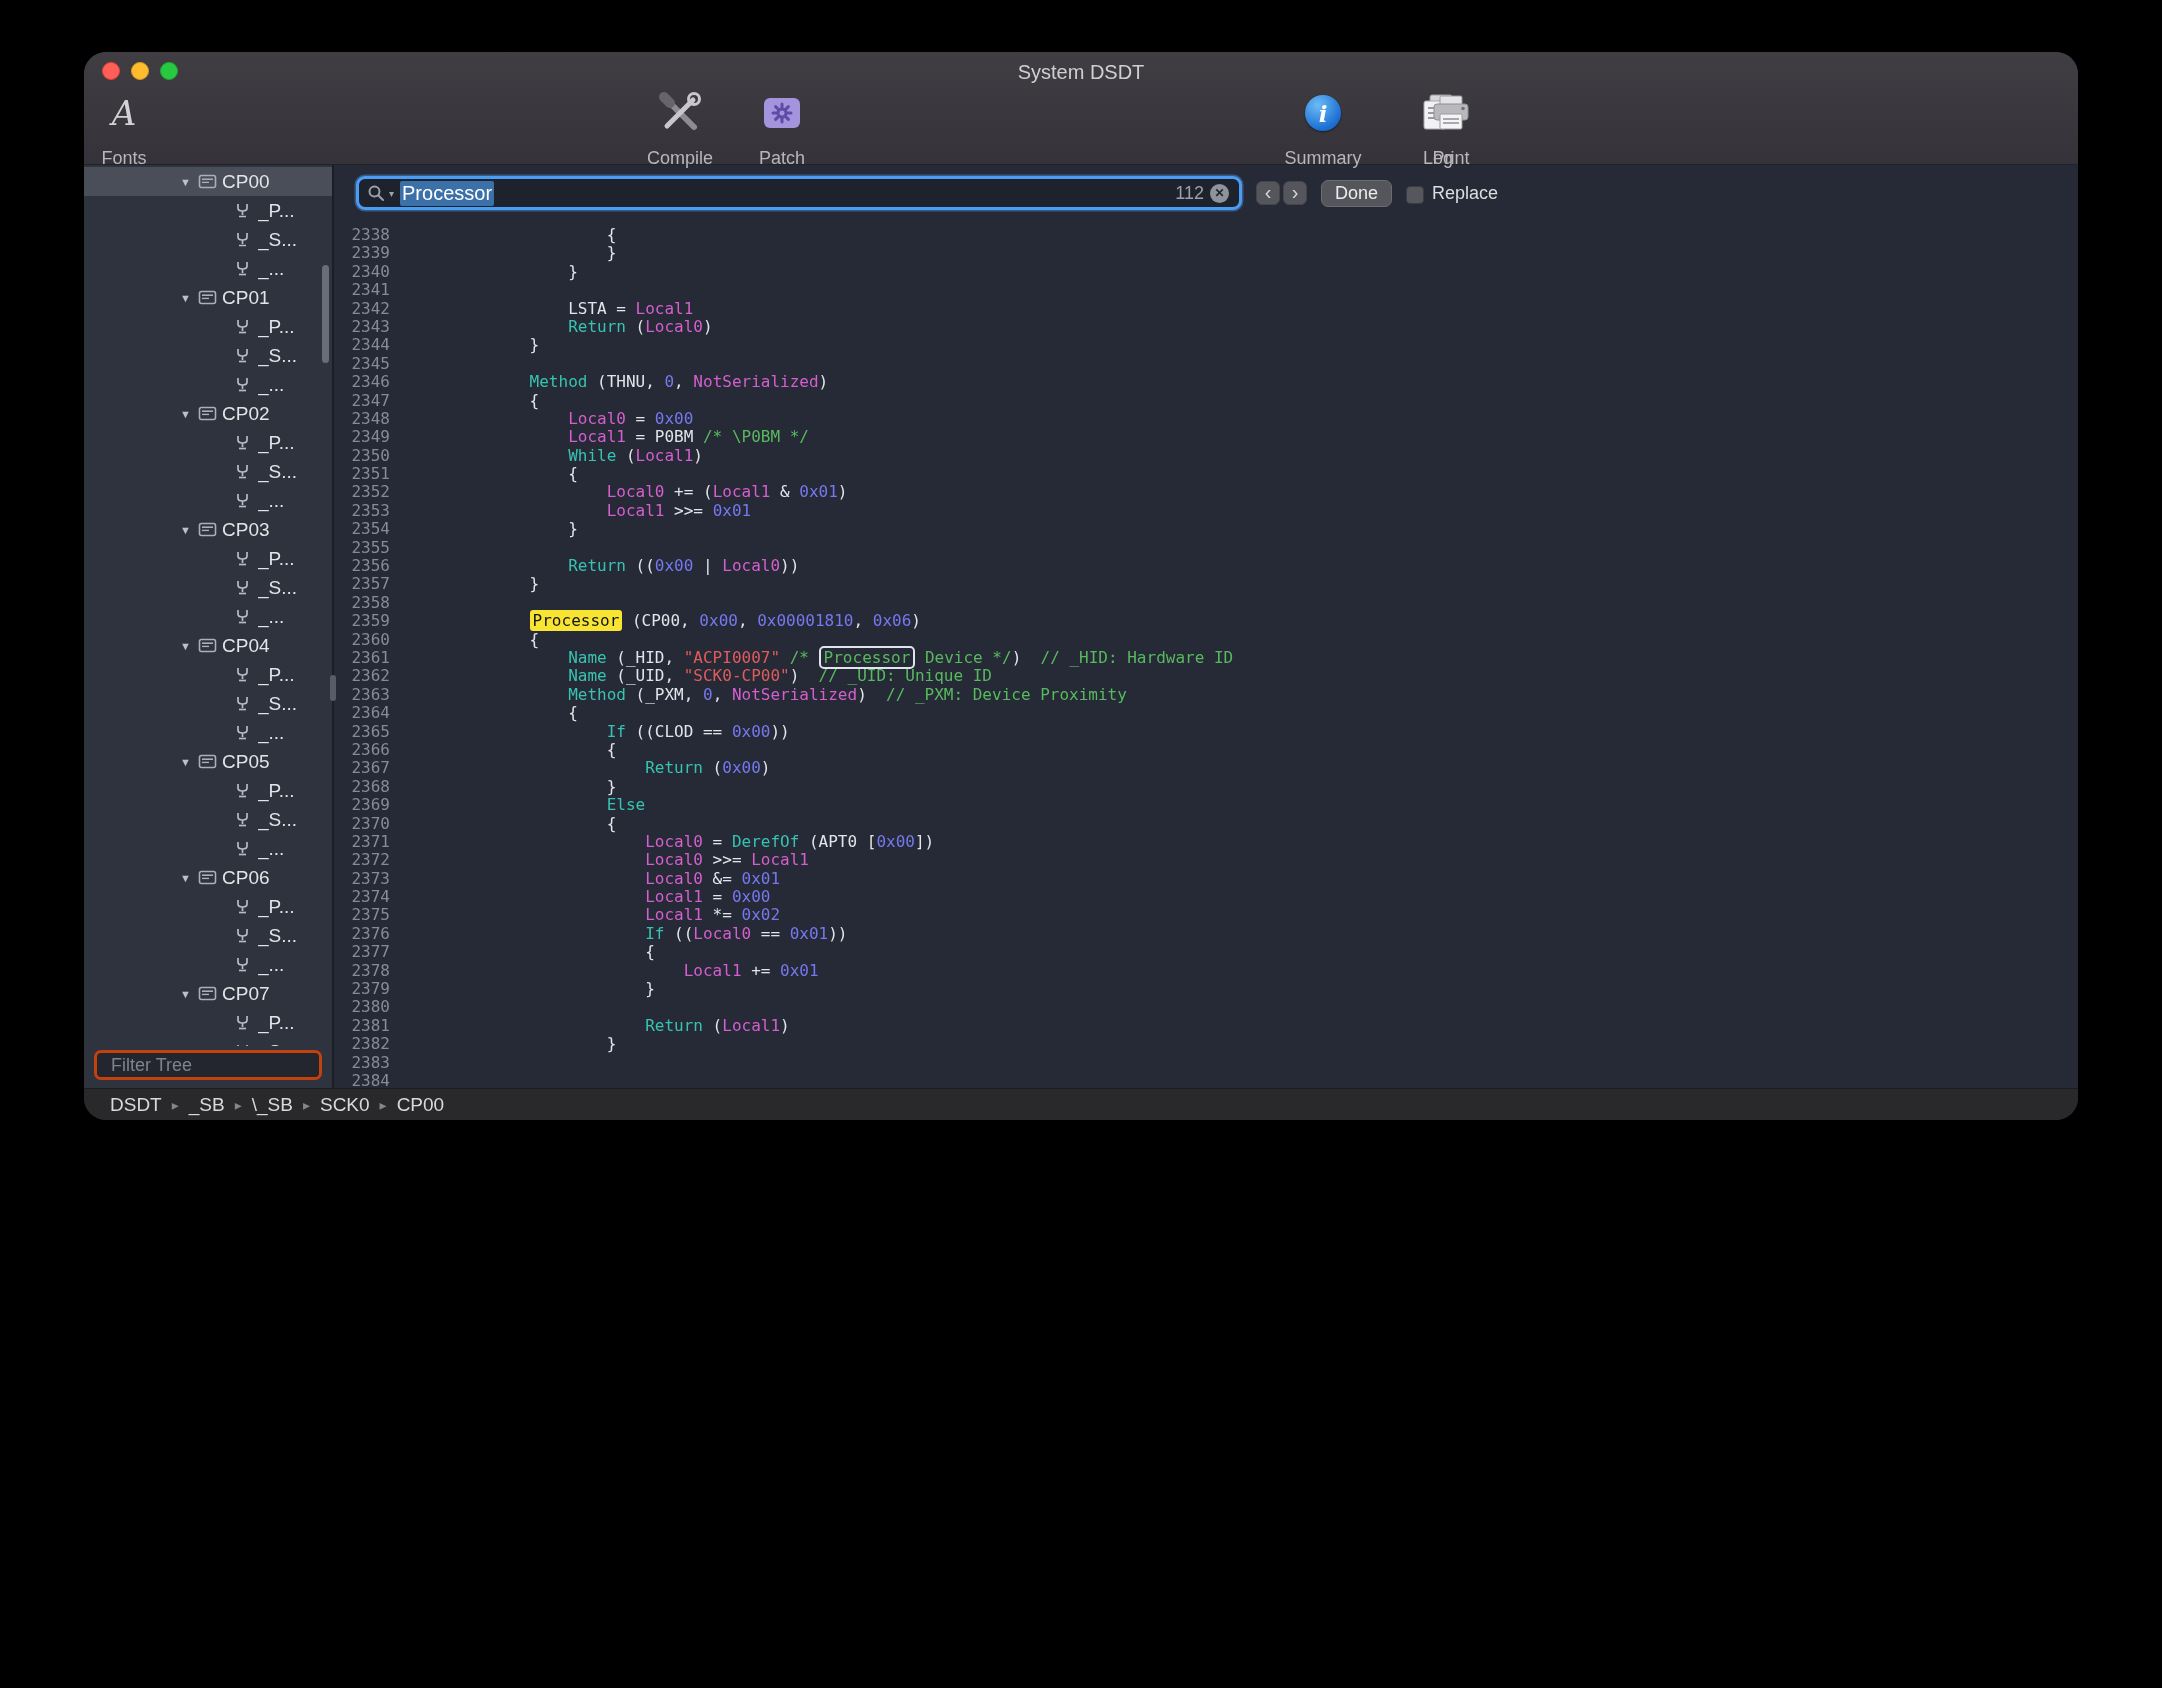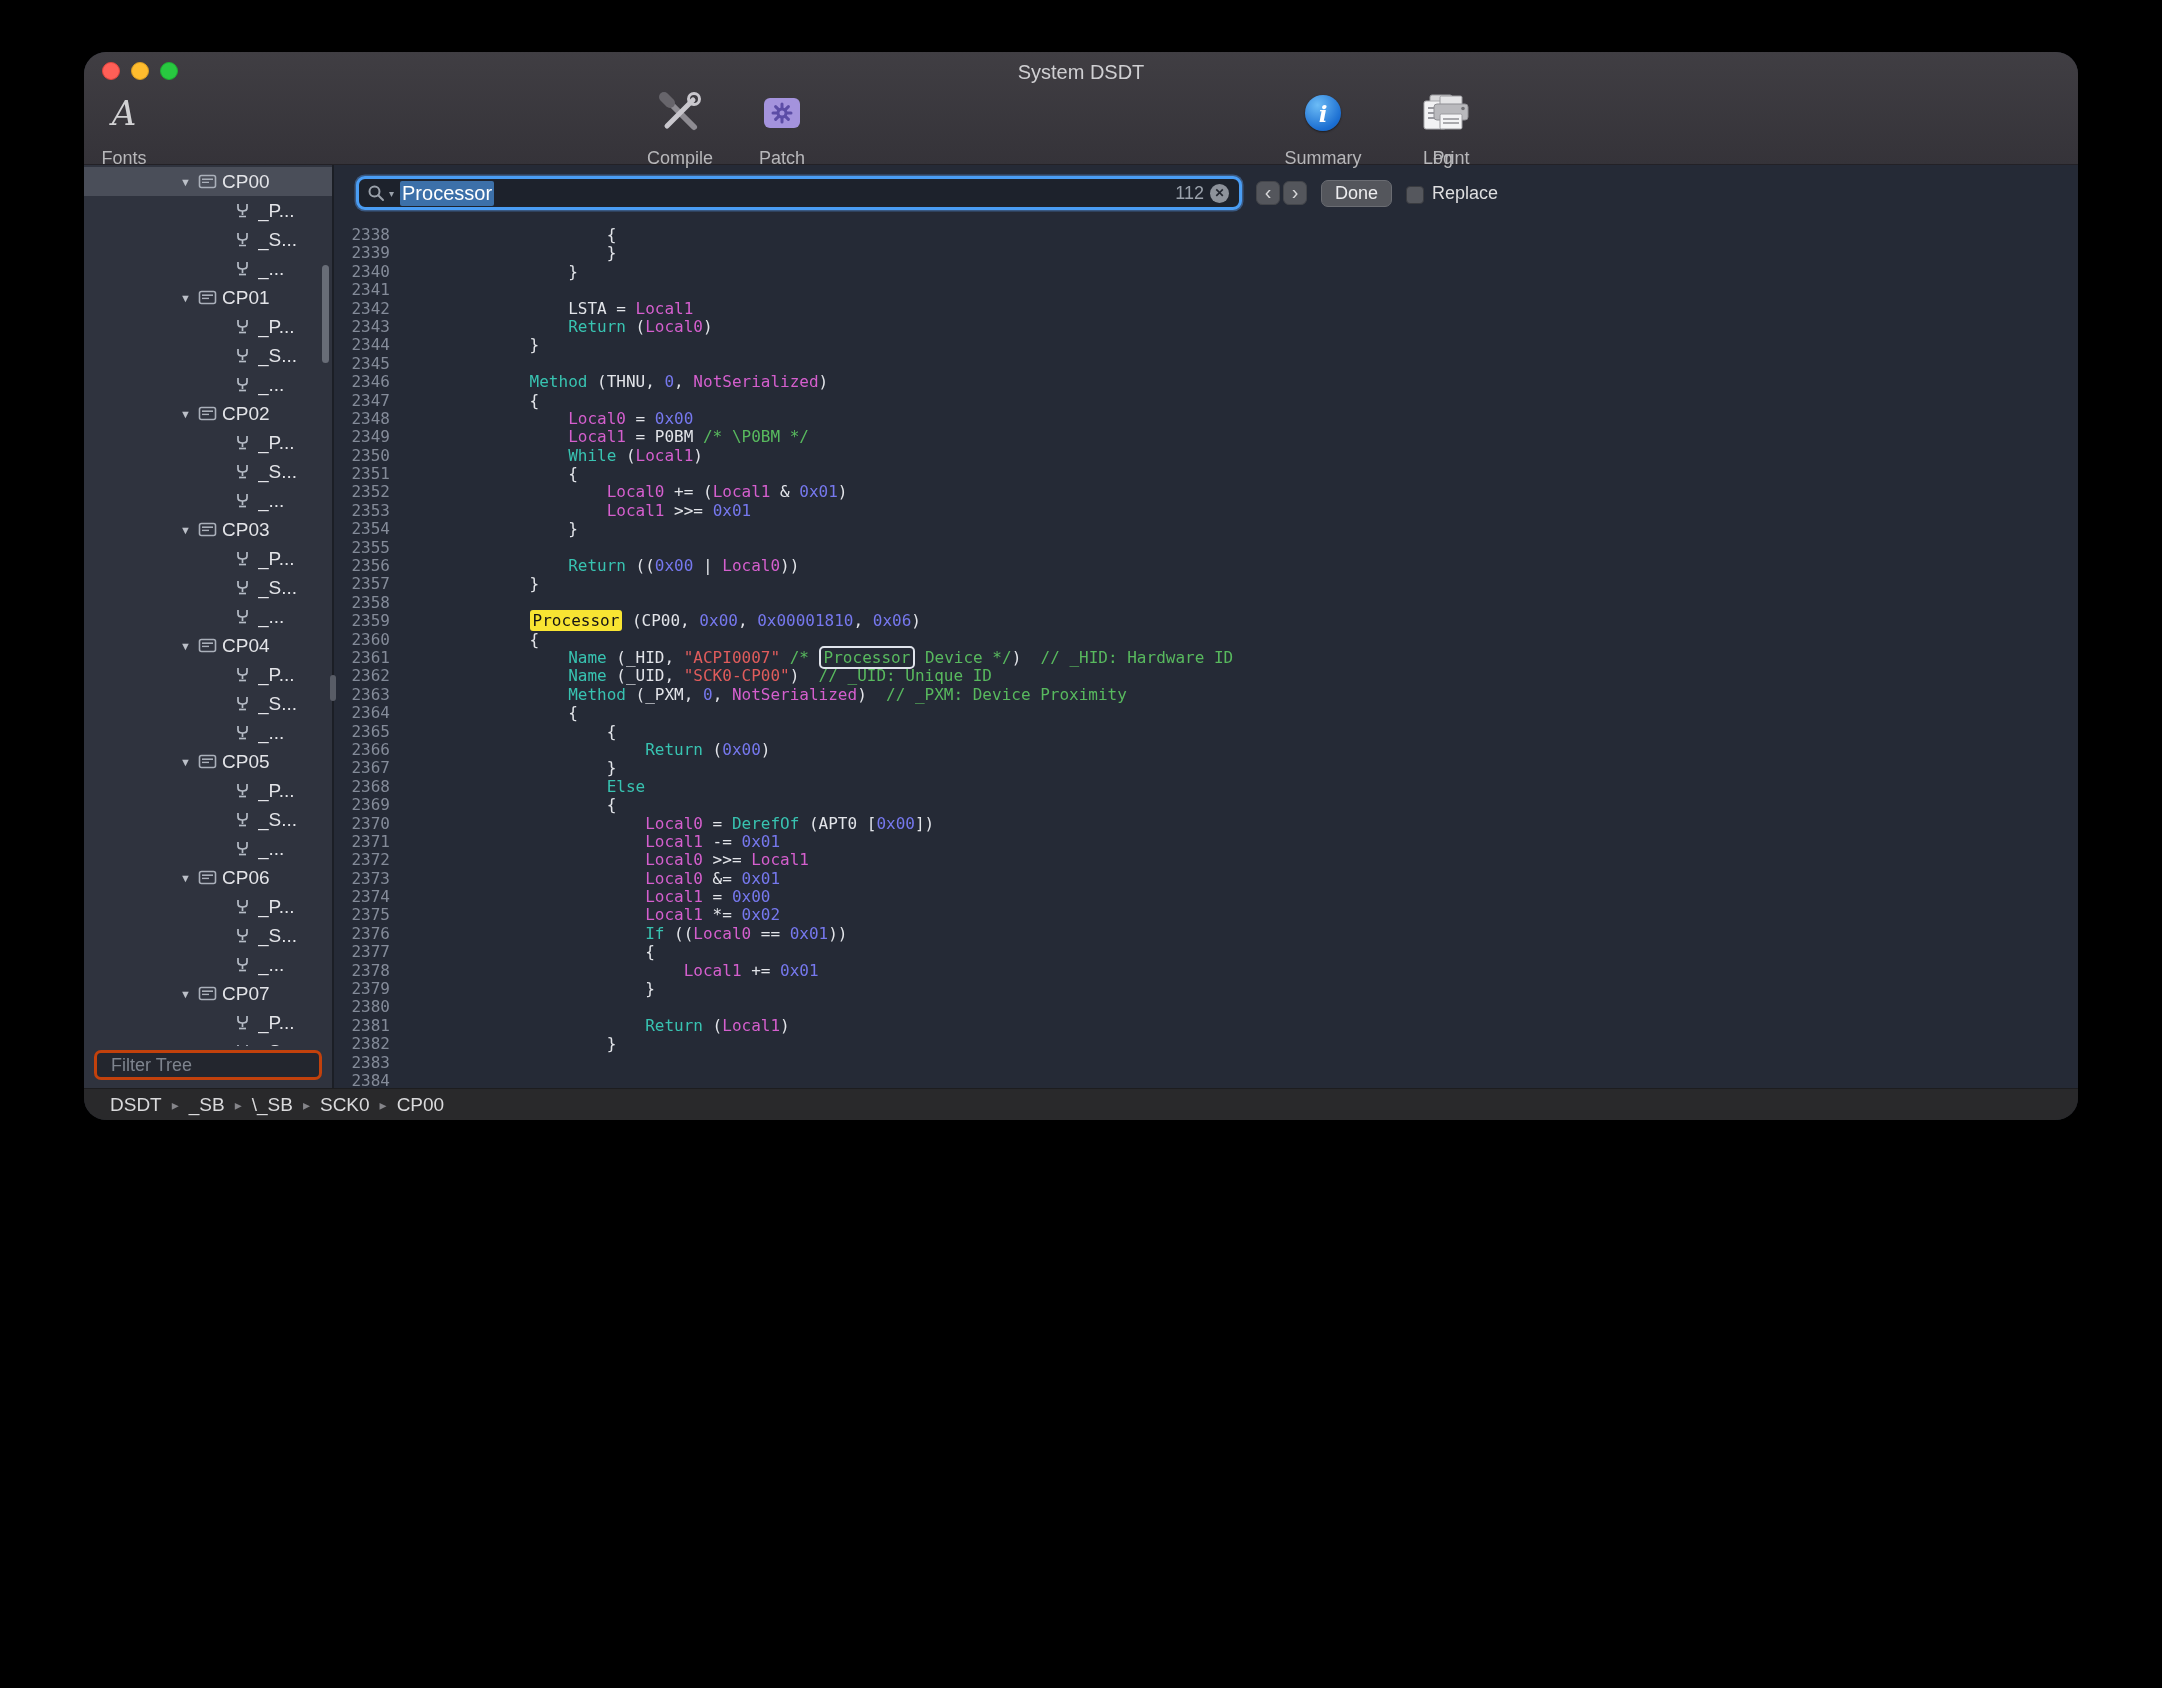--- a/index.html
+++ b/index.html
@@ -610,27 +610,27 @@
             <div class="code-line"></div>
             <div class="code-line"><span class="tok-p">                </span><span class="tok-k">Return</span><span class="tok-p"> ((</span><span class="tok-n">0x00</span><span class="tok-p"> | </span><span class="tok-v">Local0</span><span class="tok-p">))</span></div>
             <div class="code-line"><span class="tok-p">            }</span></div>
             <div class="code-line"></div>
             <div class="code-line"><span class="tok-p">            </span><span class="tok-y">Processor</span><span class="tok-p"> (CP00, </span><span class="tok-n">0x00</span><span class="tok-p">, </span><span class="tok-n">0x00001810</span><span class="tok-p">, </span><span class="tok-n">0x06</span><span class="tok-p">)</span></div>
             <div class="code-line"><span class="tok-p">            {</span></div>
             <div class="code-line"><span class="tok-p">                </span><span class="tok-k">Name</span><span class="tok-p"> (_HID, </span><span class="tok-s">"ACPI0007"</span><span class="tok-p"> </span><span class="tok-c">/* </span><span class="tok-b">Processor</span><span class="tok-c"> Device */</span><span class="tok-p">)  </span><span class="tok-c">// _HID: Hardware ID</span></div>
             <div class="code-line"><span class="tok-p">                </span><span class="tok-k">Name</span><span class="tok-p"> (_UID, </span><span class="tok-s">"SCK0-CP00"</span><span class="tok-p">)  </span><span class="tok-c">// _UID: Unique ID</span></div>
             <div class="code-line"><span class="tok-p">                </span><span class="tok-k">Method</span><span class="tok-p"> (_PXM, </span><span class="tok-n">0</span><span class="tok-p">, </span><span class="tok-v">NotSerialized</span><span class="tok-p">)  </span><span class="tok-c">// _PXM: Device Proximity</span></div>
             <div class="code-line"><span class="tok-p">                {</span></div>
+            <div class="code-line"><span class="tok-p">                    </span><span class="tok-k">If</span><span class="tok-p"> ((CLOD == </span><span class="tok-n">0x00</span><span class="tok-p">))</span></div>
             <div class="code-line"><span class="tok-p">                    {</span></div>
             <div class="code-line"><span class="tok-p">                        </span><span class="tok-k">Return</span><span class="tok-p"> (</span><span class="tok-n">0x00</span><span class="tok-p">)</span></div>
             <div class="code-line"><span class="tok-p">                    }</span></div>
             <div class="code-line"><span class="tok-p">                    </span><span class="tok-k">Else</span></div>
             <div class="code-line"><span class="tok-p">                    {</span></div>
             <div class="code-line"><span class="tok-p">                        </span><span class="tok-v">Local0</span><span class="tok-p"> = </span><span class="tok-k">DerefOf</span><span class="tok-p"> (APT0 [</span><span class="tok-n">0x00</span><span class="tok-p">])</span></div>
-            <div class="code-line"><span class="tok-p">                        </span><span class="tok-v">Local1</span><span class="tok-p"> -= </span><span class="tok-n">0x01</span></div>
             <div class="code-line"><span class="tok-p">                        </span><span class="tok-v">Local0</span><span class="tok-p"> &gt;&gt;= </span><span class="tok-v">Local1</span></div>
             <div class="code-line"><span class="tok-p">                        </span><span class="tok-v">Local0</span><span class="tok-p"> &amp;= </span><span class="tok-n">0x01</span></div>
             <div class="code-line"><span class="tok-p">                        </span><span class="tok-v">Local1</span><span class="tok-p"> = </span><span class="tok-n">0x00</span></div>
             <div class="code-line"><span class="tok-p">                        </span><span class="tok-v">Local1</span><span class="tok-p"> *= </span><span class="tok-n">0x02</span></div>
             <div class="code-line"><span class="tok-p">                        </span><span class="tok-k">If</span><span class="tok-p"> ((</span><span class="tok-v">Local0</span><span class="tok-p"> == </span><span class="tok-n">0x01</span><span class="tok-p">))</span></div>
             <div class="code-line"><span class="tok-p">                        {</span></div>
             <div class="code-line"><span class="tok-p">                            </span><span class="tok-v">Local1</span><span class="tok-p"> += </span><span class="tok-n">0x01</span></div>
             <div class="code-line"><span class="tok-p">                        }</span></div>
             <div class="code-line"></div>
             <div class="code-line"><span class="tok-p">                        </span><span class="tok-k">Return</span><span class="tok-p"> (</span><span class="tok-v">Local1</span><span class="tok-p">)</span></div>

